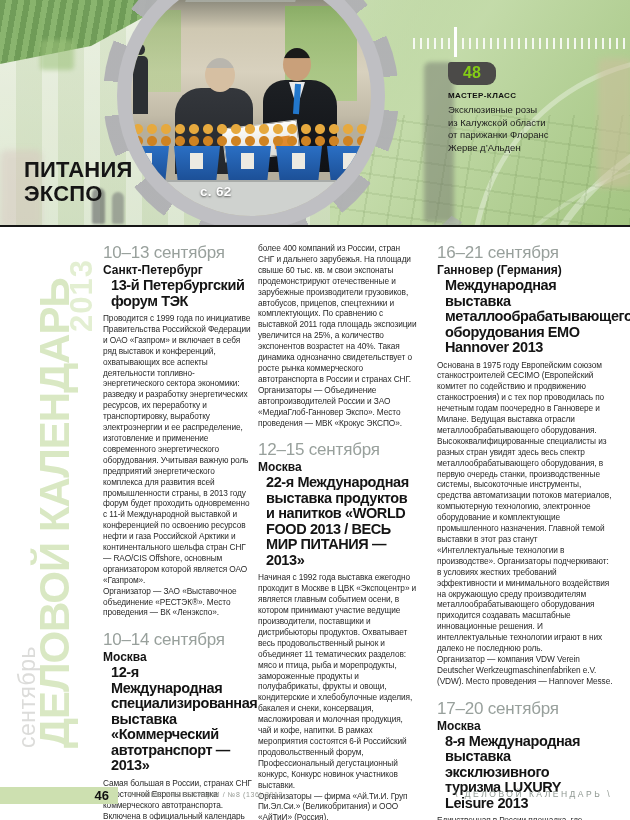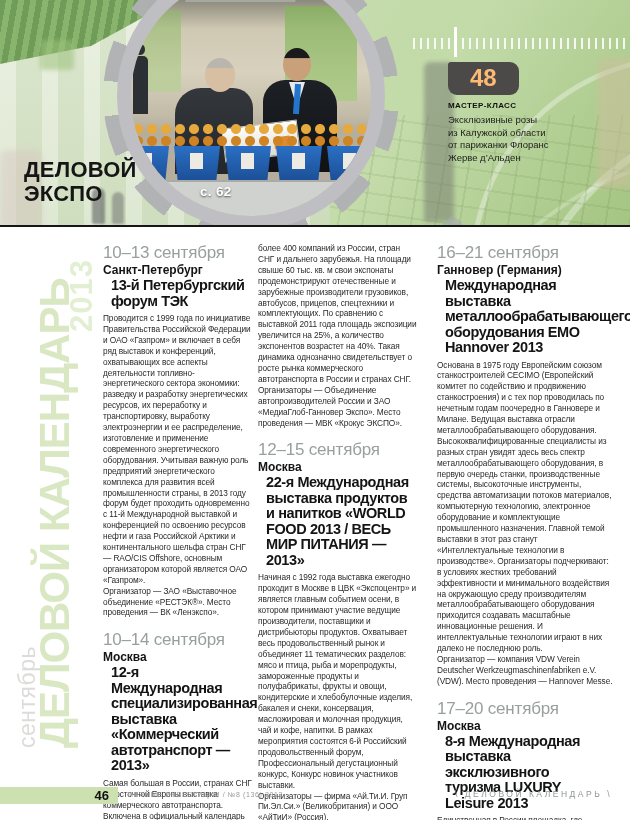--- a/index.html
+++ b/index.html
@@ -107,22 +107,22 @@
     color:#151515; letter-spacing:.2px;
   }
 
   .ruler {
     position:absolute; left:413px; top:38px; width:217px; height:11px;
     background:repeating-linear-gradient(90deg, rgba(255,255,255,.85) 0 2px, rgba(255,255,255,0) 2px 7px);
   }
   .big-tick { position:absolute; left:454px; top:27px; width:3px; height:30px; background:#fff; }
   .feature { position:absolute; left:448px; top:62px; width:150px; }
   .feature-num {
-    display:inline-block; background:#4b4a48; color:#fdba74; font-weight:bold; font-size:24px;
-    padding:2px 22px 3px; border-radius:9px; border-top-left-radius:3px;
+    display:inline-block; background:#4b4a48; color:#84cc16; font-weight:bold; font-size:16px;
+    padding:2px 15px 3px; border-radius:9px; border-top-left-radius:3px;
   }
   .feature-label { font-weight:bold; font-size:8px; letter-spacing:.4px; color:#111; margin-top:6px; }
   .feature-desc { font-size:9.5px; line-height:12.5px; color:#1d1d1d; margin-top:4px; white-space:pre-line; }
 
   
   .v-rot { position:absolute; transform-origin:0 0; transform:rotate(-90deg); white-space:nowrap; }
   .v-month { left:14px; top:748px; font-size:23px; color:#dcdcda; letter-spacing:.5px; }
   .v-cal   { left:31px; top:748px; font-size:42px; font-weight:bold; color:#d9e8c3; letter-spacing:-1px; }
   .v-year  { left:64px; top:332px; font-size:31px; font-weight:bold; color:#e3efd2; letter-spacing:1px; }
 
@@ -201,21 +201,21 @@
       <div class="crate">
           <div class="crate-label"></div>
         </div>
     </div>
     <div class="counter"></div>
   </div>
 
   <div class="page-ref">с. 62</div>
 
   <div class="section-title">
-    <div>ДЕЛОВОЙ</div>
+    <div>ПИТАНИЯ</div>
     <div>ЭКСПО</div>
   </div>
 
   <div class="ruler"></div>
   <div class="big-tick"></div>
 
   <div class="feature">
     <span class="feature-num">48</span>
     <div class="feature-label">МАСТЕР-КЛАСС</div>
     <div class="feature-desc">Эксклюзивные розы

